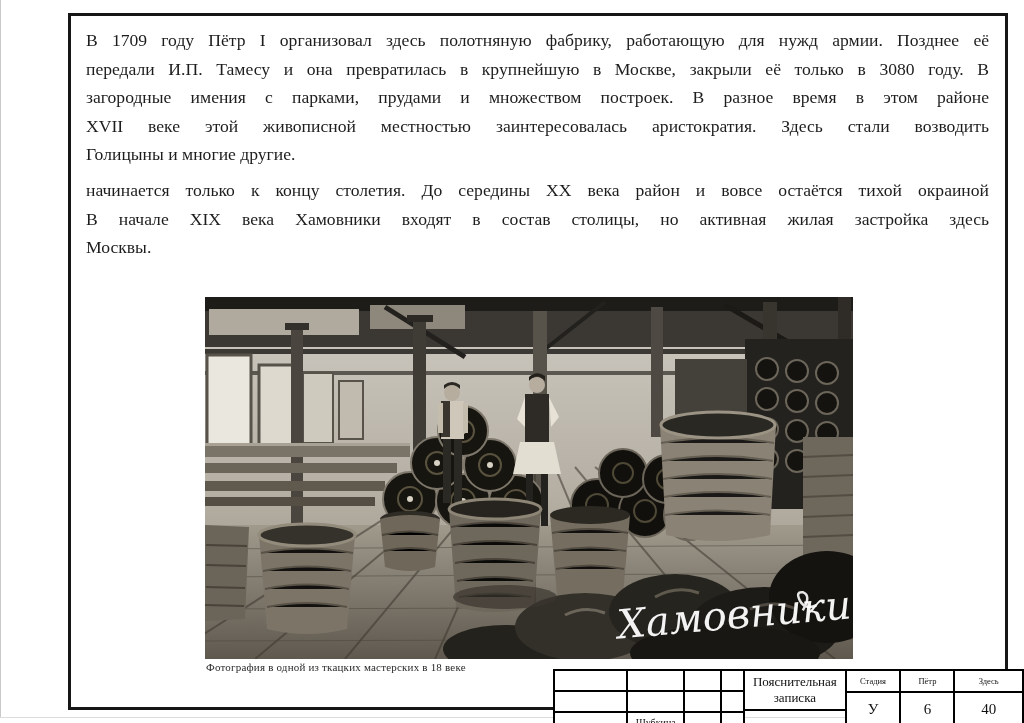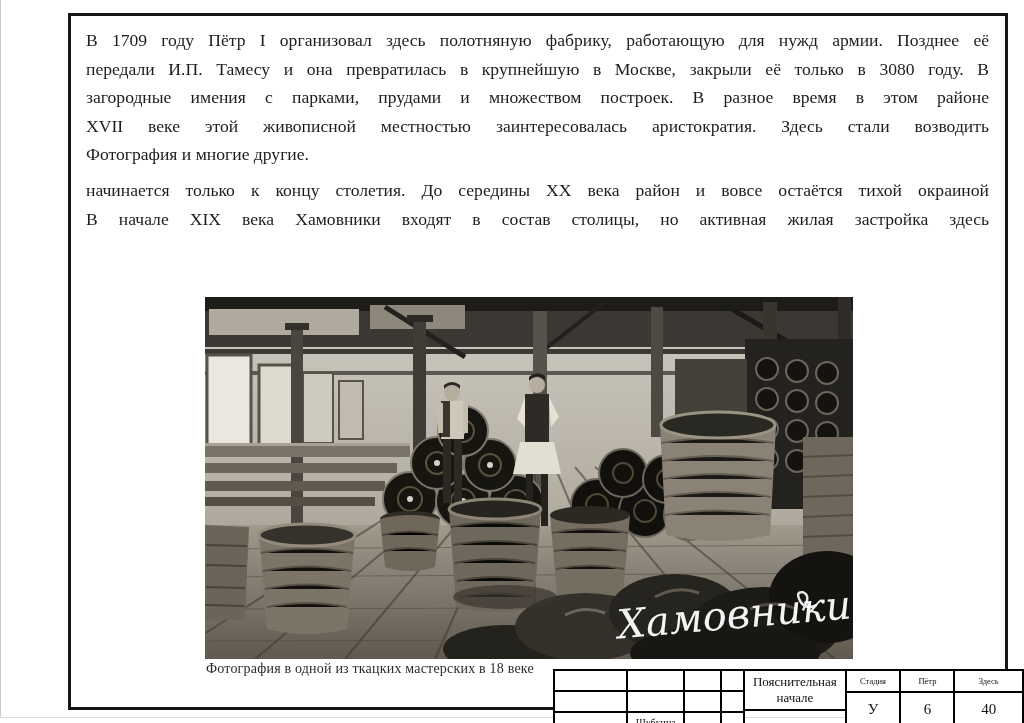--- a/index.html
+++ b/index.html
@@ -14,21 +14,21 @@
 
   .body-text { position:absolute; left:86px; top:26px; width:903px;
                font-size:17.6px; line-height:28.6px; color:#1d1d1d; }
   .tline { text-align:justify; text-align-last:justify; white-space:normal; }
   .tline-last { text-align-last:left; }
   .para2 { margin-top:7px; }
 
   .photo-wrap { position:absolute; left:205px; top:297px; width:648px; height:362px; }
   .photo-wrap svg { display:block; }
 
-  .caption { position:absolute; left:206px; top:661px; font-size:14px; color:#2a2a2a; letter-spacing:.2px; }
+  .caption { position:absolute; left:206px; top:661px; font-size:11px; color:#2a2a2a; letter-spacing:.2px; }
 
   .stamp { position:absolute; left:553px; top:669px; height:42px; display:flex; align-items:stretch; }
   table.stamp-t { border-collapse:collapse; table-layout:fixed; }
   .stamp-t td { border:2px solid #000; background:#fff; padding:4px; vertical-align:middle;
                 font-family:"Liberation Serif", serif; overflow:hidden; }
   .cell-small { font-size:10px; text-align:left; color:#111; }
   .cell-name  { font-size:10px; text-align:center; color:#111; }
   .stamp-mid { border:2px solid #000; margin-left:-2px; width:116px; box-sizing:border-box;
                background:#fff; display:flex; align-items:center; justify-content:center;
                font-size:13px; color:#111; text-align:center; }
@@ -43,25 +43,26 @@
   <div class="page-edge-bottom"></div>
 
   <div class="frame"></div>
 
   <div class="body-text">
     <div>
         <div class="tline">В 1709 году Пётр I организовал здесь полотняную фабрику, работающую для нужд армии. Позднее её</div>
         <div class="tline">передали И.П. Тамесу и она превратилась в крупнейшую в Москве, закрыли её только в 3080 году. В</div>
         <div class="tline">загородные имения с парками, прудами и множеством построек. В разное время в этом районе</div>
         <div class="tline">XVII веке этой живописной местностью заинтересовалась аристократия. Здесь стали возводить</div>
-        <div class="tline tline-last">Фотография и многие другие.</div>
+        <div class="tline tline-last">Голицыны и многие другие.</div>
       </div>
     <div class="para2">
         <div class="tline">начинается только к концу столетия. До середины XX века район и вовсе остаётся тихой окраиной</div>
         <div class="tline">В начале XIX века Хамовники входят в состав столицы, но активная жилая застройка здесь</div>
+        <div class="tline tline-last">Москвы.</div>
       </div>
   </div>
 
   <div class="photo-wrap">
     <svg width="648" height="362" viewBox="0 0 648 362" xmlns="http://www.w3.org/2000/svg">
       <defs>
         <linearGradient id="bgG" x1="0" y1="0" x2="0" y2="1">
           <stop offset="0" stop-color="#cfcbc2"></stop>
           <stop offset="0.55" stop-color="#b4aea3"></stop>
           <stop offset="1" stop-color="#8f897d"></stop>
@@ -310,21 +311,21 @@
           </tr>
       <tr>
         <td style="height:12px" class="cell-small">Преподаватель</td>
         <td class="cell-name">Шубкина Т.А.</td>
         <td></td>
             <td></td>
       </tr>
     </tbody>
       </table>
 
-    <div class="stamp-mid">Пояснительная начале</div>
+    <div class="stamp-mid">Пояснительная записка</div>
 
     <table class="stamp-t" style="margin-left:-2px">
       <tbody>
           <tr>
         <td style="width:50px;height:12px" class="cell-head">Стадия</td>
         <td style="width:51px" class="cell-head">Пётр</td>
         <td style="width:69px" class="cell-head">Здесь</td>
       </tr>
       <tr>
         <td style="height:24px" class="cell-val">У</td>

